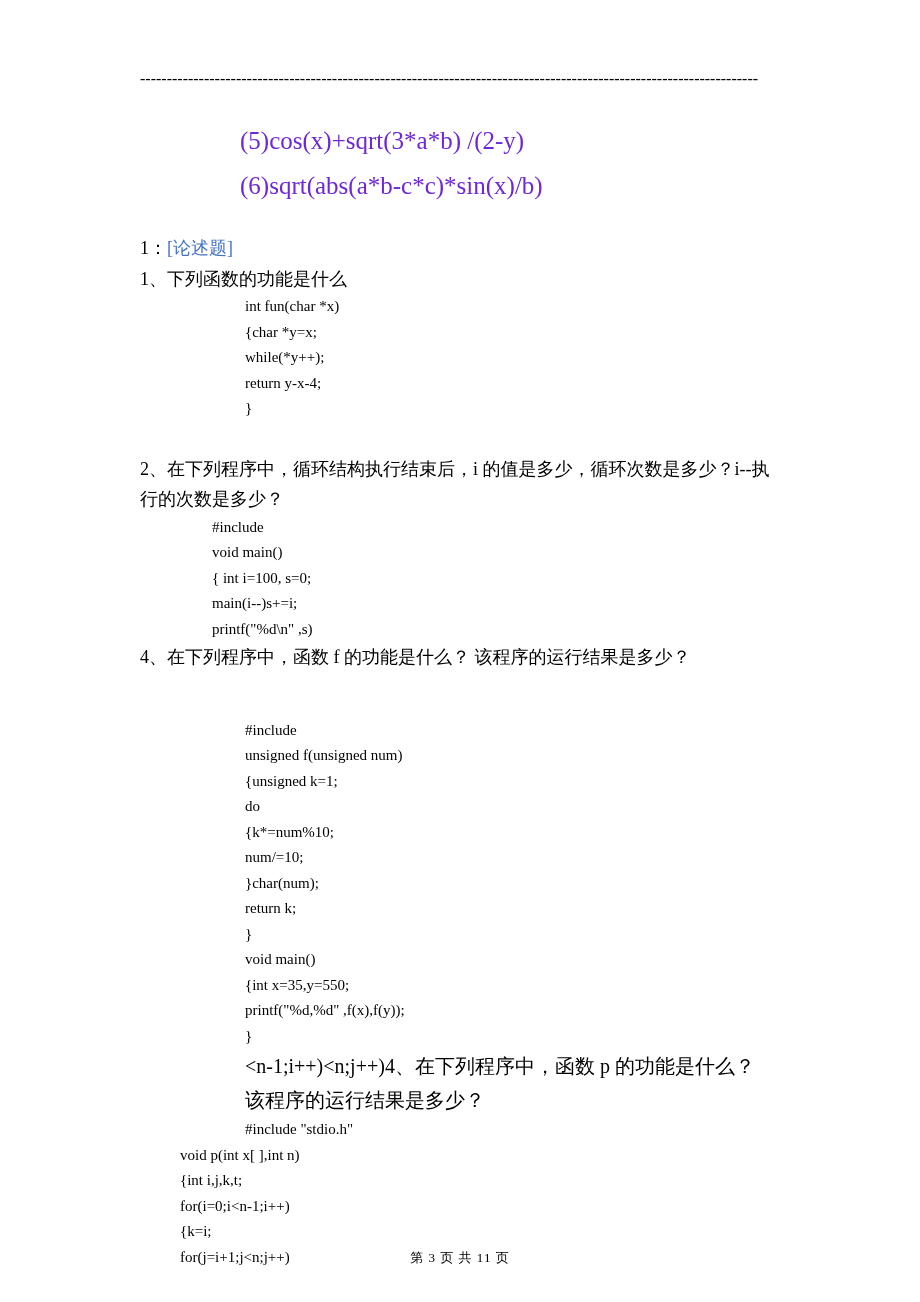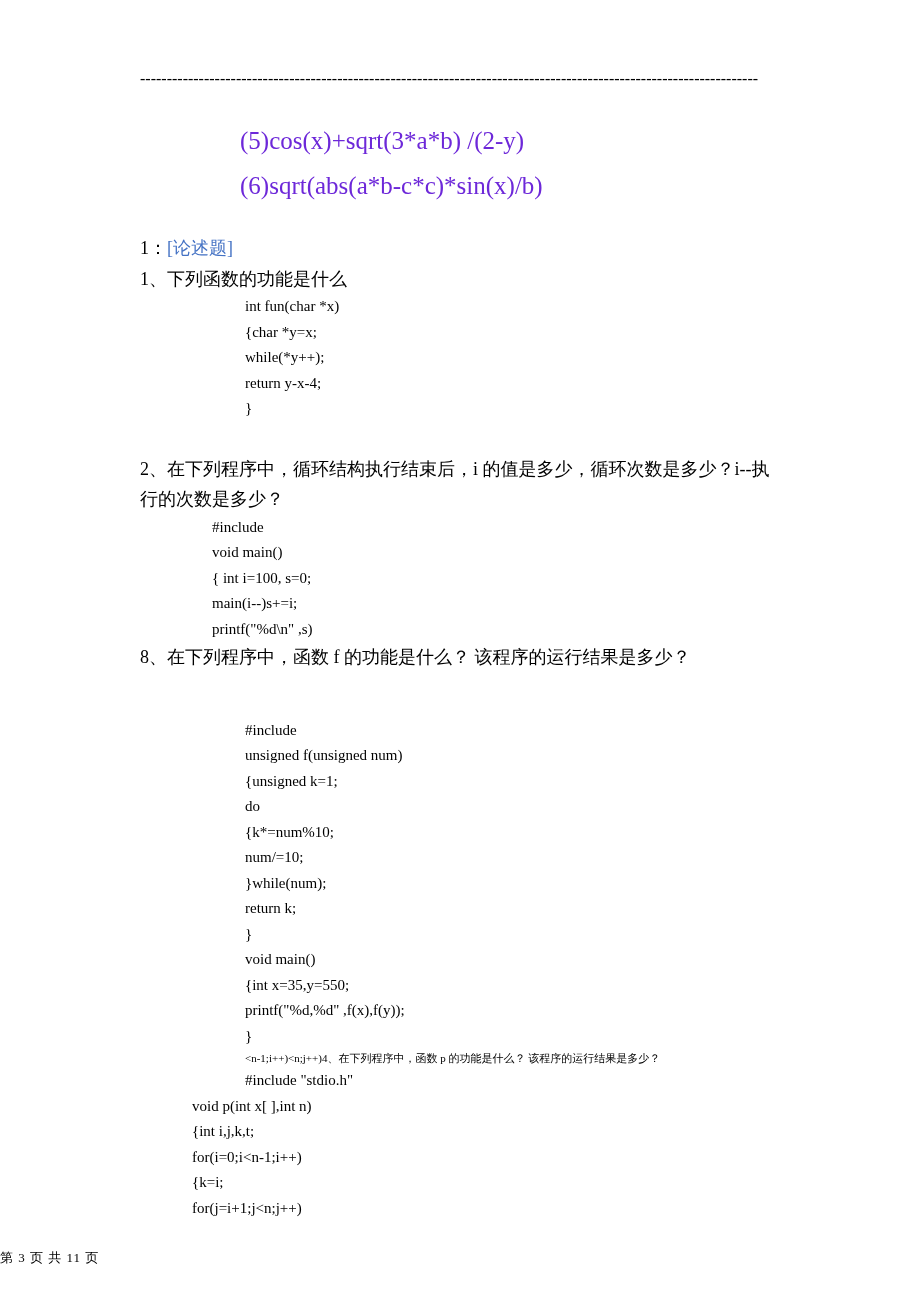--- a/index.html
+++ b/index.html
@@ -54,37 +54,38 @@
     margin-left: 72px;
     font-family: "Times New Roman", "SimSun", serif;
   }
   .code-block-3 {
     font-size: 15px;
     line-height: 1.7;
     margin-left: 105px;
     font-family: "Times New Roman", "SimSun", serif;
   }
   .code-block-3w {
-    font-size: 11px;
+    font-size: 20px;
     line-height: 1.7;
     margin-left: 105px;
     width: 530px;
     font-family: "Times New Roman", "SimSun", serif;
   }
   .code-block-4 {
     font-size: 15px;
     line-height: 1.7;
-    margin-left: 52px;
+    margin-left: 40px;
     font-family: "Times New Roman", "SimSun", serif;
   }
   .footer {
     position: absolute;
     bottom: 35px;
     left: 0;
     width: 920px;
+    text-align: center;
     font-size: 13px;
     letter-spacing: 1px;
     margin-top: 44px;
   }
 </style>
 </head>
 <body>
 
 <div class="page">
 
@@ -109,30 +110,30 @@
 
   <div class="body-text" style="margin-top:32px">2、在下列程序中，循环结构执行结束后，i 的值是多少，循环次数是多少？i--执行的次数是多少？</div>
   <div class="code-block-2">
     <div>#include</div>
     <div>void     main()</div>
     <div> { int i=100, s=0;</div>
     <div>       main(i--)s+=i;</div>
     <div>printf("%d\n" ,s)</div>
   </div>
 
-  <div class="body-text">8、在下列程序中，函数 f 的功能是什么？  该程序的运行结果是多少？</div>
+  <div class="body-text">4、在下列程序中，函数 f 的功能是什么？  该程序的运行结果是多少？</div>
 
   <div class="code-block-3" style="margin-top:45px">
     <div>#include</div>
     <div>unsigned f(unsigned num)</div>
     <div>{unsigned k=1;</div>
     <div> do</div>
     <div>    {k*=num%10;</div>
     <div>     num/=10;</div>
-    <div>}while(num);</div>
+    <div>}char(num);</div>
     <div>       return k;</div>
     <div>}</div>
     <div>void main()</div>
     <div>{int x=35,y=550;</div>
     <div> printf("%d,%d" ,f(x),f(y));</div>
     <div>}</div>
   </div>
   <div class="code-block-3w">&lt;n-1;i++)&lt;n;j++)4、在下列程序中，函数 p 的功能是什么？  该程序的运行结果是多少？</div>
   <div class="code-block-3">#include "stdio.h"</div>
 

